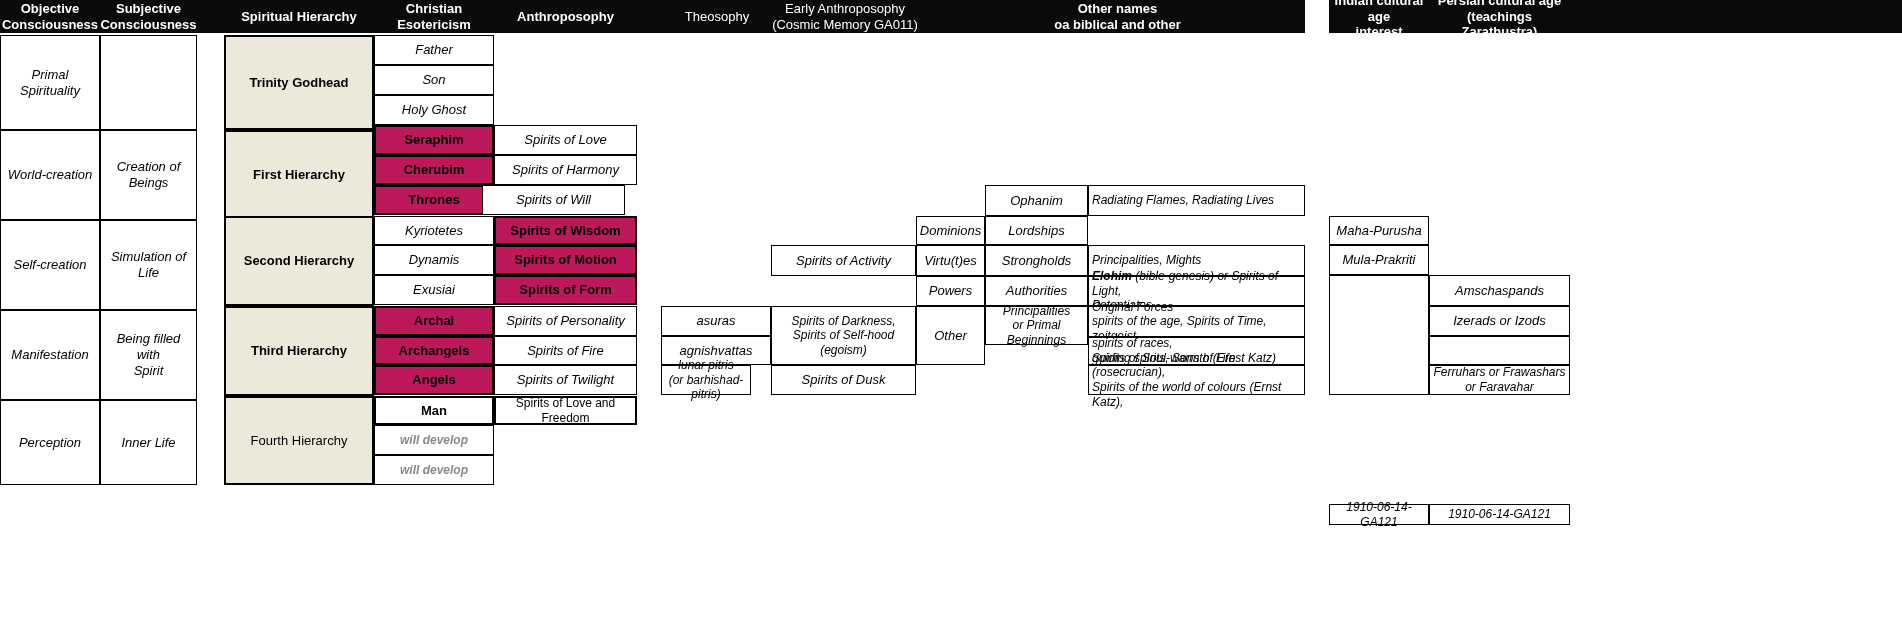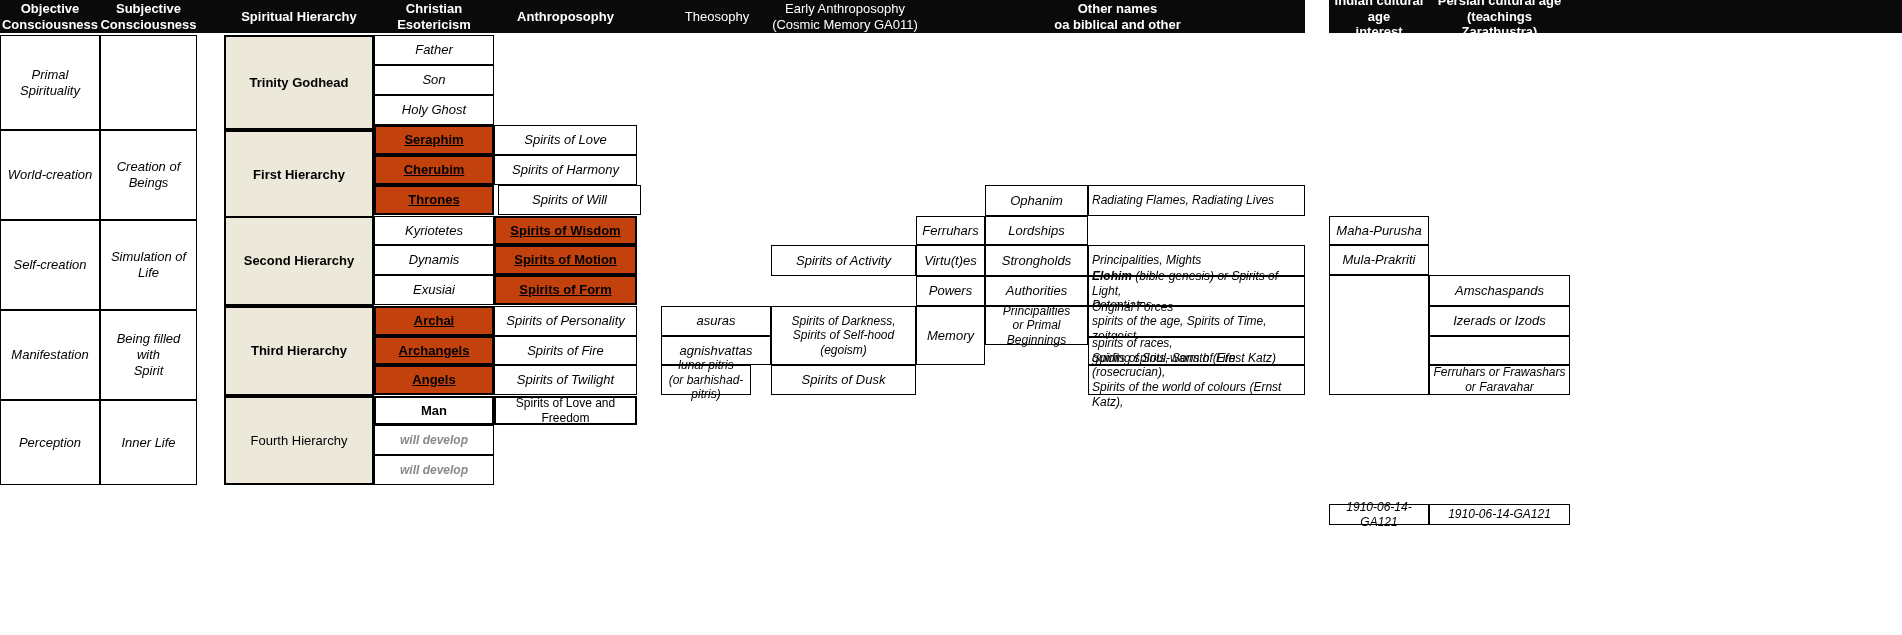--- a/index.html
+++ b/index.html
@@ -44,21 +44,21 @@
   .bx {
     border: 1px solid #000000;
     background: #ffffff;
     font-style: italic;
   }
   .bx2 {
     border: 2px solid #000000;
     background: #ffffff;
   }
   .beige { background: #ece8da; }
-  .grey  { background: #c2410c; text-decoration: underline; }
+  .grey  { background: #be185d; }
   .b { font-weight: bold; }
   .it { font-style: italic; color: #8a8a8a; font-weight: bold; }
   .left { justify-content: flex-start; text-align: left; }
   .xsmall { font-size: 12px; }
   .stack { flex-direction: column; }
 </style>
 </head>
 <body>
 
 <div class="canvas">
@@ -131,21 +131,21 @@
   <div class="cell bx2 grey b" style="left:374px; top:306px; width:120px; height:30px;">Archai</div>
   <div class="cell bx2 grey b" style="left:374px; top:336px; width:120px; height:29px;">Archangels</div>
   <div class="cell bx2 grey b" style="left:374px; top:365px; width:120px; height:30px;">Angels</div>
 
   <div class="cell bx2 b" style="left:374px; top:396px; width:120px; height:29px;">Man</div>
   <div class="cell bx it xsmall" style="left:374px; top:425px; width:120px; height:30px;">will develop</div>
   <div class="cell bx it xsmall" style="left:374px; top:455px; width:120px; height:30px;">will develop</div>
 
   <div class="cell bx" style="left:494px; top:125px; width:143px; height:30px;">Spirits of Love</div>
   <div class="cell bx" style="left:494px; top:155px; width:143px; height:30px;">Spirits of Harmony</div>
-  <div class="cell bx" style="left:498px; top:185px; width:143px; height:30px;">Spirits of Will</div>
+  <div class="cell bx" style="left:482px; top:185px; width:143px; height:30px;">Spirits of Will</div>
 
   <div class="cell bx2 grey b" style="left:494px; top:216px; width:143px; height:29px;">Spirits of Wisdom</div>
   <div class="cell bx2 grey b" style="left:494px; top:245px; width:143px; height:30px;">Spirits of Motion</div>
   <div class="cell bx2 grey b" style="left:494px; top:275px; width:143px; height:30px;">Spirits of Form</div>
 
   <div class="cell bx" style="left:494px; top:306px; width:143px; height:30px;">Spirits of Personality</div>
   <div class="cell bx" style="left:494px; top:336px; width:143px; height:29px;">Spirits of Fire</div>
   <div class="cell bx" style="left:494px; top:365px; width:143px; height:30px;">Spirits of Twilight</div>
 
   <div class="cell bx2 xsmall" style="left:494px; top:396px; width:143px; height:29px;">Spirits of Love and Freedom</div>
@@ -153,24 +153,24 @@
   <div class="cell bx" style="left:661px; top:306px; width:110px; height:30px;">asuras</div>
   <div class="cell bx" style="left:661px; top:336px; width:110px; height:29px;">agnishvattas</div>
   <div class="cell bx xsmall" style="left:661px; top:365px; width:90px; height:30px;">lunar pitris
 (or barhishad-pitris)</div>
 
   <div class="cell bx" style="left:771px; top:245px; width:145px; height:31px;">Spirits of Activity</div>
   <div class="cell bx xsmall" style="left:771px; top:306px; width:145px; height:59px;">Spirits of Darkness,
 Spirits of Self-hood (egoism)</div>
   <div class="cell bx" style="left:771px; top:365px; width:145px; height:30px;">Spirits of Dusk</div>
 
-  <div class="cell bx" style="left:916px; top:216px; width:69px; height:29px;">Ferruhars</div>
+  <div class="cell bx" style="left:916px; top:216px; width:69px; height:29px;">Dominions</div>
   <div class="cell bx" style="left:916px; top:245px; width:69px; height:31px;">Virtu(t)es</div>
   <div class="cell bx" style="left:916px; top:276px; width:69px; height:30px;">Powers</div>
-  <div class="cell bx" style="left:916px; top:306px; width:69px; height:59px;">Memory</div>
+  <div class="cell bx" style="left:916px; top:306px; width:69px; height:59px;">Other</div>
 
   <div class="cell bx" style="left:985px; top:185px; width:103px; height:31px;">Ophanim</div>
   <div class="cell bx" style="left:985px; top:216px; width:103px; height:29px;">Lordships</div>
   <div class="cell bx" style="left:985px; top:245px; width:103px; height:31px;">Strongholds</div>
   <div class="cell bx" style="left:985px; top:276px; width:103px; height:30px;">Authorities</div>
   <div class="cell bx xsmall" style="left:985px; top:306px; width:103px; height:39px;">Principalities
 or Primal Beginnings</div>
 
   <div class="cell bx left xsmall" style="left:1088px; top:185px; width:217px; height:31px;">Radiating Flames, Radiating Lives</div>
 

